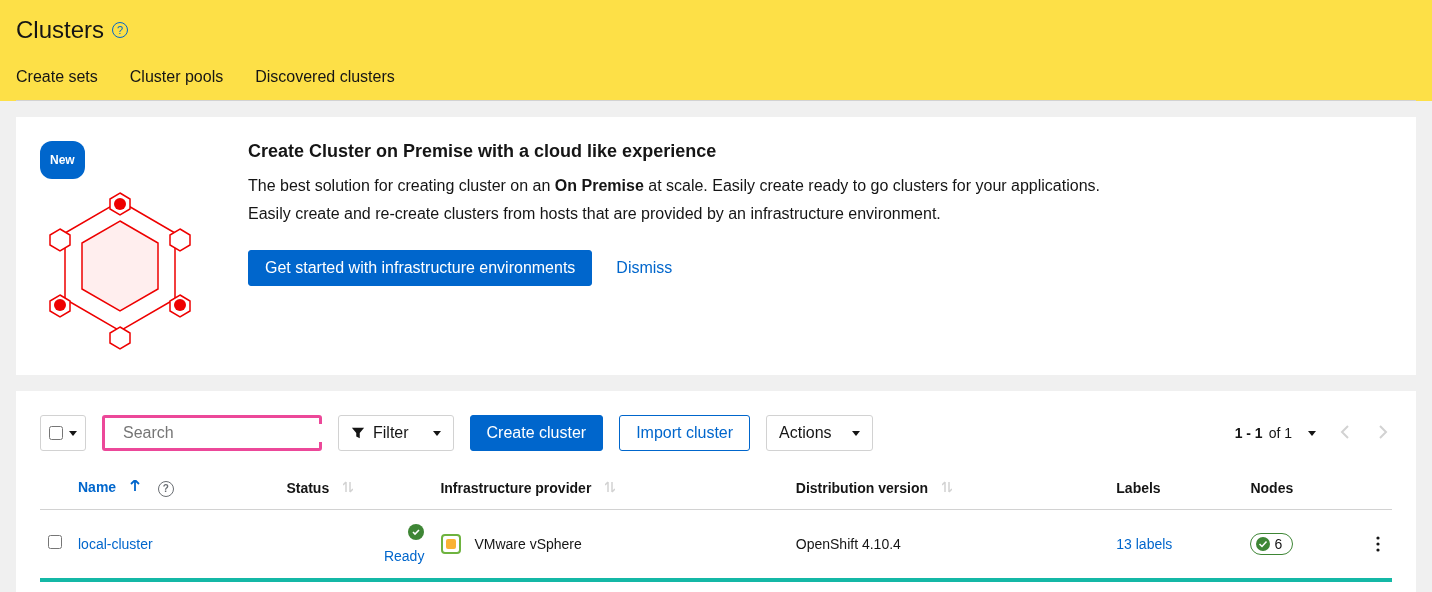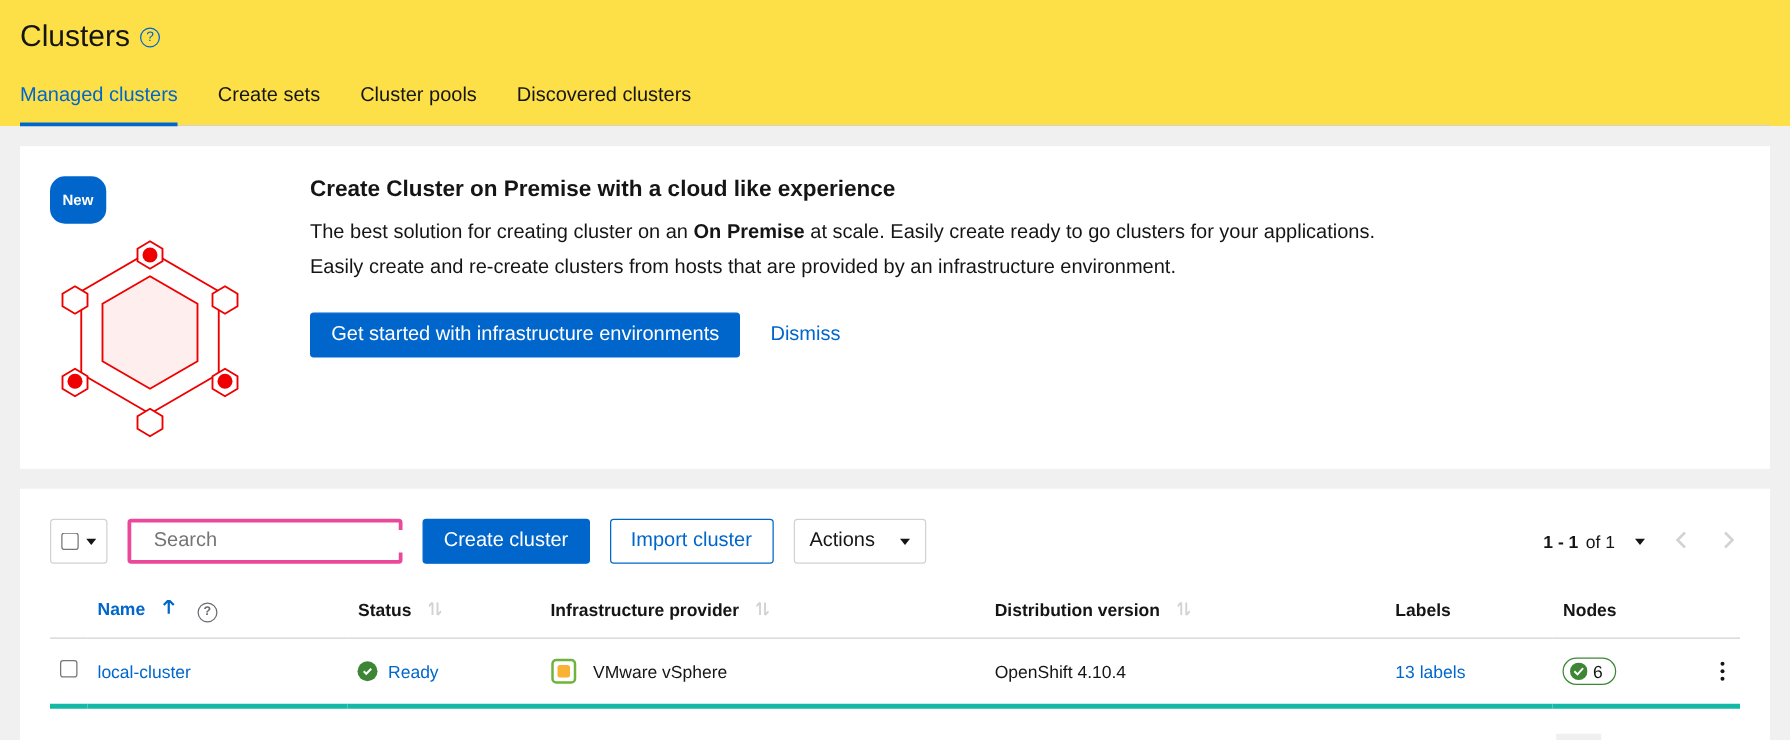--- a/index.html
+++ b/index.html
@@ -266,20 +266,21 @@
     tbody td input[type=checkbox] {
       width: 14px;
       height: 14px;
       cursor: pointer;
     }
     .link { color: #0066cc; cursor: pointer; }
     .status-cell {
       display: flex;
       align-items: flex-end;
       gap: 8px;
+      flex-direction: column;
     }
     .status-ok {
       width: 16px;
       height: 16px;
       border-radius: 50%;
       background: #3e8635;
       display: inline-flex;
       align-items: center;
       justify-content: center;
     }
@@ -363,21 +364,20 @@
   </style>
 </head>
 <body>
 
 <div class="page-header">
   <div class="page-title-row">
     <h1 class="page-title">Clusters</h1>
     <div class="help-icon">?</div>
   </div>
   <div class="tabs">
-    <div class="tab active">Managed clusters</div>
     <div class="tab">Create sets</div>
     <div class="tab">Cluster pools</div>
     <div class="tab">Discovered clusters</div>
   </div>
 </div>
 
 <div class="content-wrap">
 
   <div class="promo-card">
     <div class="promo-left">
@@ -418,20 +418,28 @@
         <input type="checkbox" style="">
         <span class="caret-down"></span>
       </div>
       <div class="search-box">
         <svg width="14" height="14" viewBox="0 0 16 16">
             <circle cx="6.5" cy="6.5" r="5" fill="none" stroke="#151515" stroke-width="1.5"></circle>
             <line x1="11" y1="11" x2="15" y2="15" stroke="#151515" stroke-width="1.5"></line>
           </svg>
         <input type="text" placeholder="Search" style="">
       </div>
+      <div class="filter-btn">
+        <svg width="14" height="14" viewBox="0 0 16 16">
+            <path d="M1 2 L15 2 L10 8 L10 14 L6 12 L6 8 Z" fill="#151515"></path>
+          </svg>
+        <span>Filter</span>
+        <span style="width:8px"></span>
+        <span class="caret-down"></span>
+      </div>
       <button class="btn btn-primary">Create cluster</button>
       <button class="btn btn-secondary">Import cluster</button>
       <div class="actions-dropdown">
         <span>Actions</span>
         <span class="caret-down"></span>
       </div>
       <div class="toolbar-spacer"></div>
       <div class="pagination-top">
         <div class="pagination-range">
           <b>1 - 1</b>

